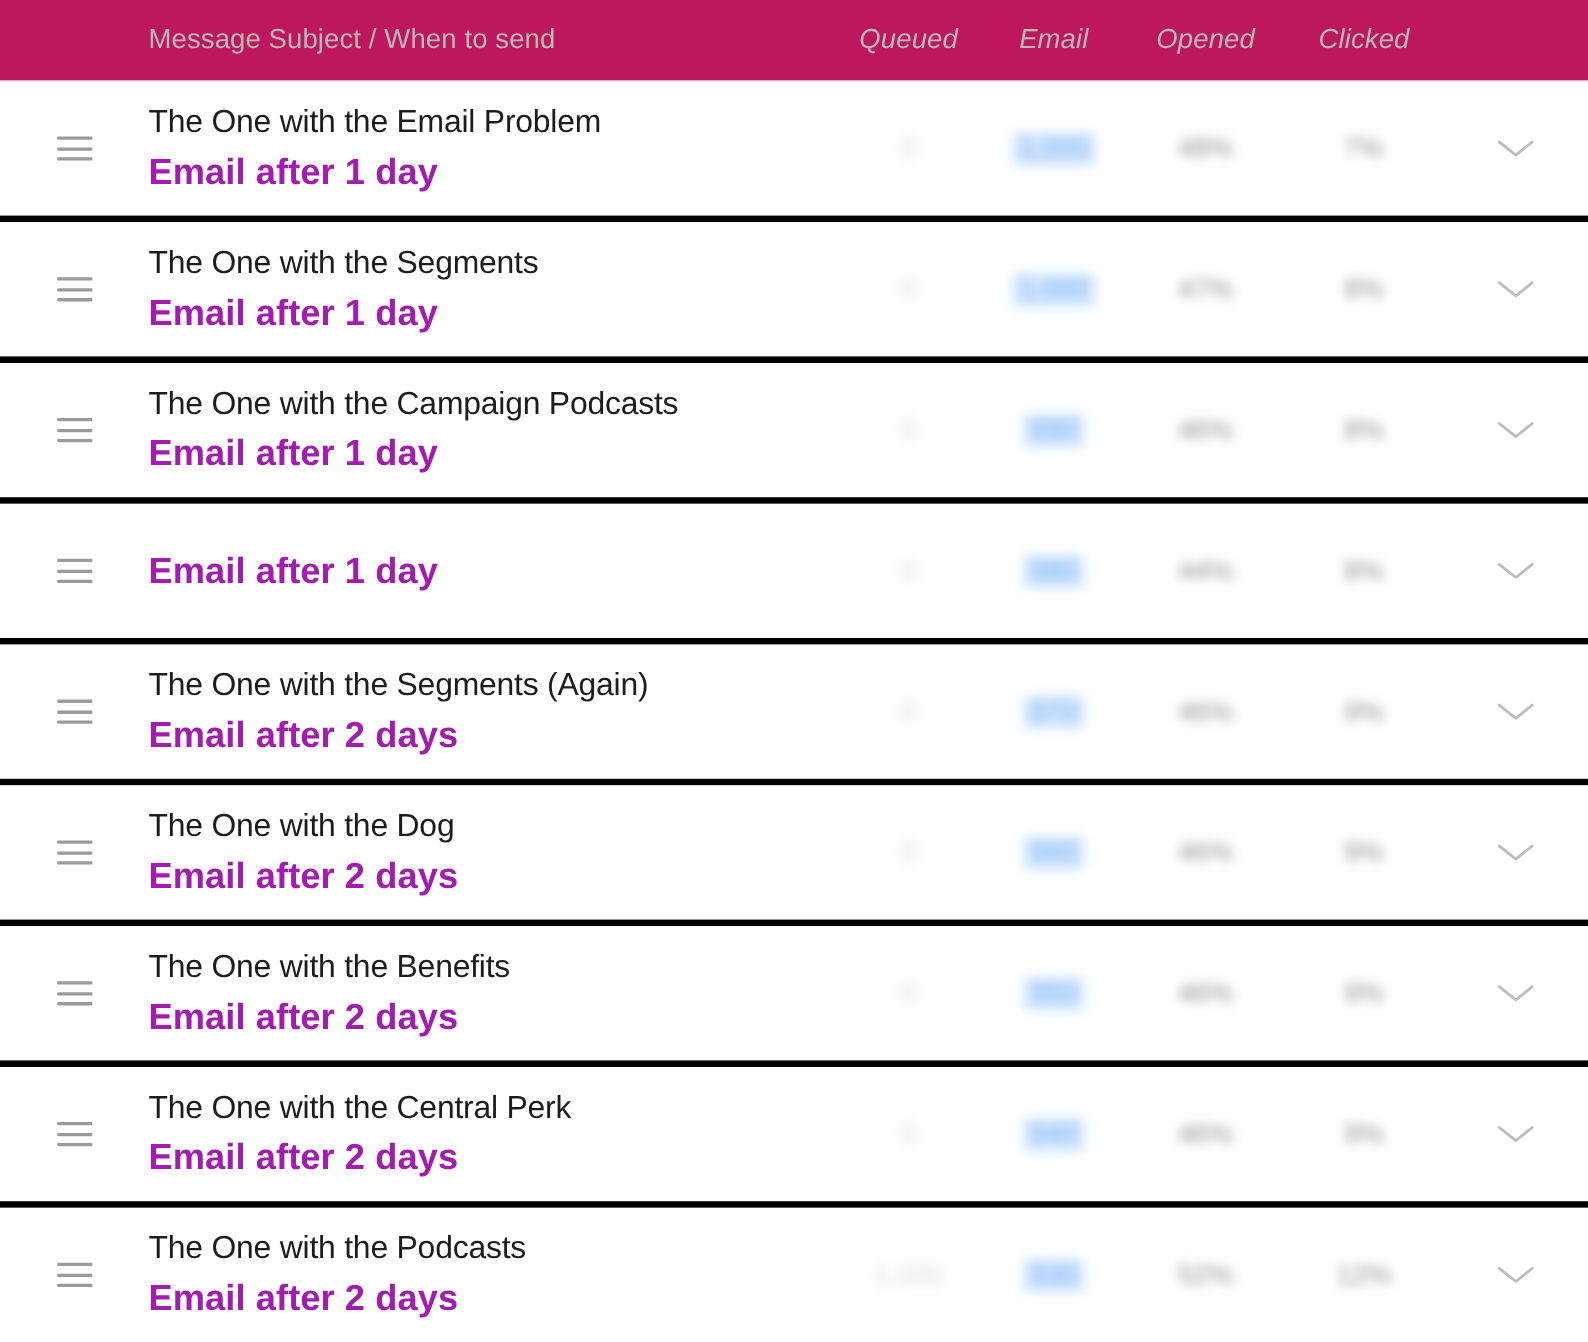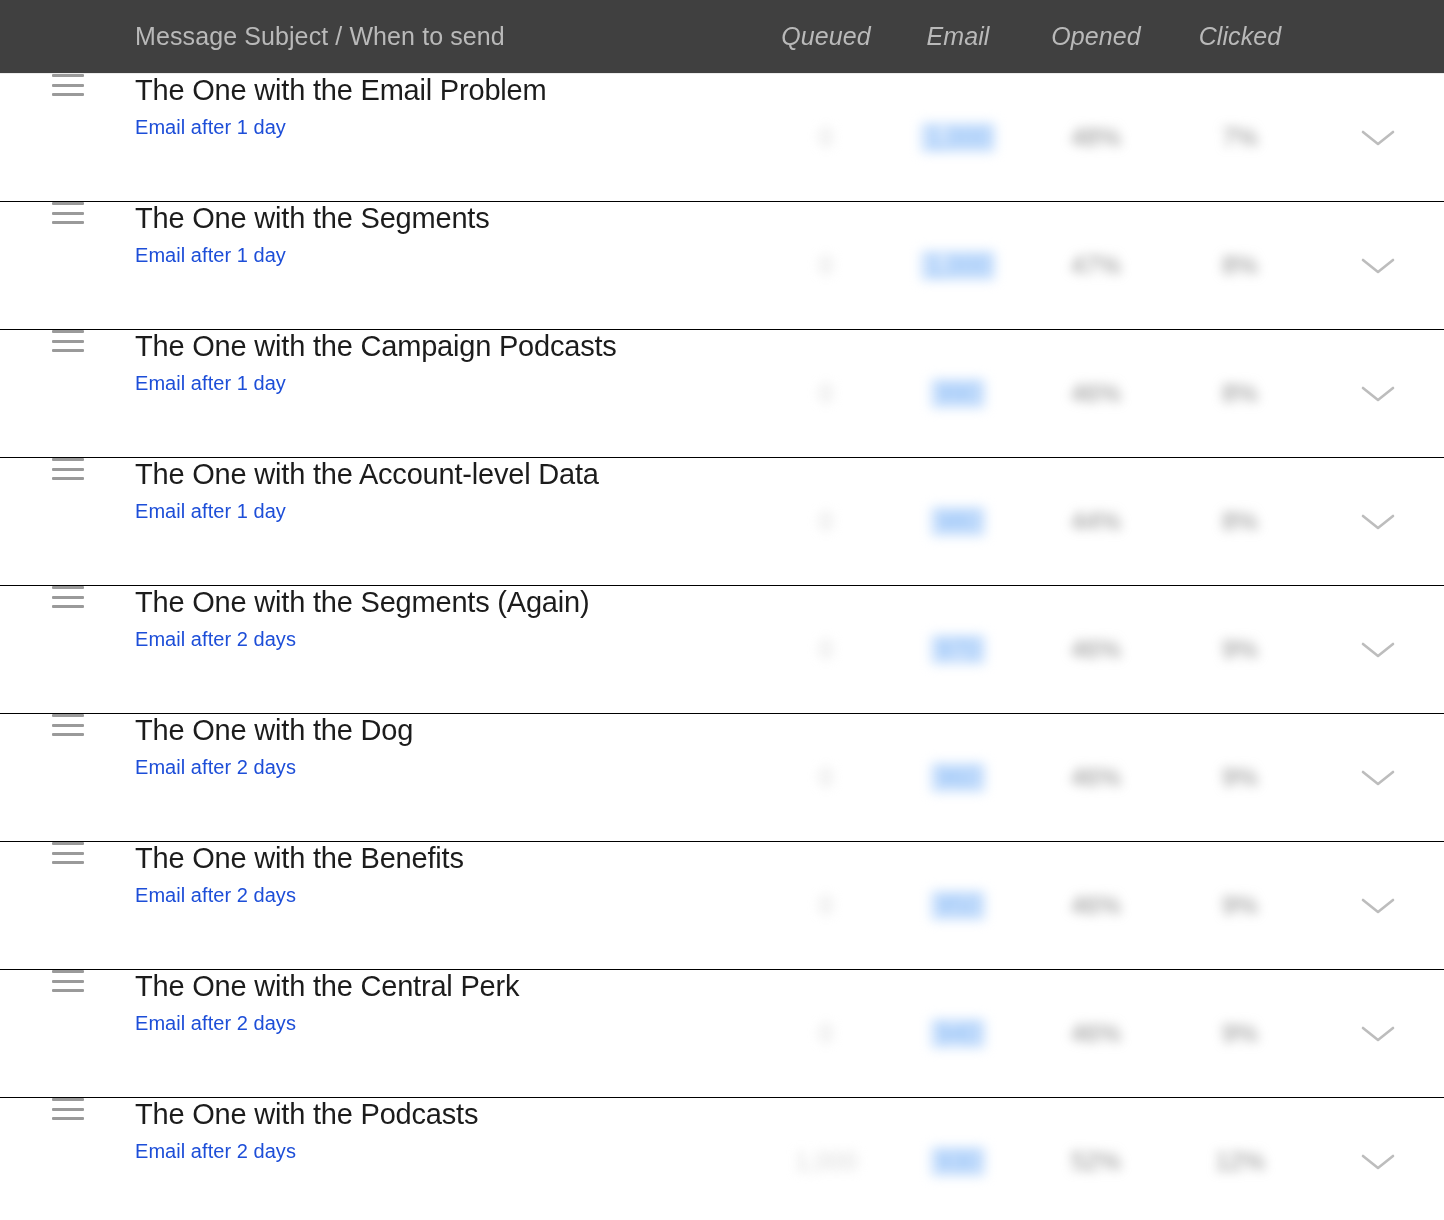--- a/index.html
+++ b/index.html
@@ -19,21 +19,21 @@
     overflow: hidden;
     position: relative;
   }
 
   
   .thead {
     height: 74px;
     display: flex;
     align-items: center;
     border-bottom: 1px solid #ececec;
-    background: #404040;
+    background: #be185d;
   }
 
   .th {
     color: #b9b9b9;
     font-size: 25px;
     font-weight: 400;
     letter-spacing: 0.1px;
     white-space: nowrap;
   }
 
@@ -42,22 +42,22 @@
   .col-metric  { flex: 0 0 132px; text-align: center; font-style: italic; }
   .col-metric.wide { flex: 0 0 144px; }
   .col-caret   { flex: 1 1 auto; text-align: center; }
 
   .th.col-subject { padding-left: 0; }
 
   
   .row {
     height: 128px;
     display: flex;
-    align-items: flex-start;
-    border-bottom: 1px solid #000000;
+    align-items: center;
+    border-bottom: 6px solid #000000;
     background: #ffffff;
   }
 
   
   .handle-cell {
     width: 135px;
     flex: 0 0 135px;
     display: flex;
     align-items: center;
     justify-content: center;
@@ -88,24 +88,24 @@
   }
   .subject-title {
     font-size: 29px;
     line-height: 1.15;
     color: #1c1c1c;
     font-weight: 400;
     letter-spacing: -0.2px;
     white-space: nowrap;
   }
   .subject-when {
-    font-size: 20px;
+    font-size: 33px;
     line-height: 1.15;
-    color: #1d4ed8;
-    font-weight: 400;
+    color: #a21caf;
+    font-weight: 700;
     letter-spacing: 0.05px;
     white-space: nowrap;
   }
 
   
   .metric-cell {
     flex: 0 0 132px;
     display: flex;
     align-items: center;
     justify-content: center;
@@ -276,21 +276,20 @@
   <div class="row">
     <div class="handle-cell">
       <span class="handle-icon">
         <i></i>
             <i></i>
             <i></i>
       </span>
     </div>
 
     <div class="subject-cell">
-      <div class="subject-title">The One with the Account-level Data</div>
       <div class="subject-when">Email after 1 day</div>
     </div>
 
     <div class="metric-cell">
       <span class="metric-value queued">0</span>
     </div>
 
     <div class="metric-cell">
       <span class="metric-value sent">980</span>
     </div>

